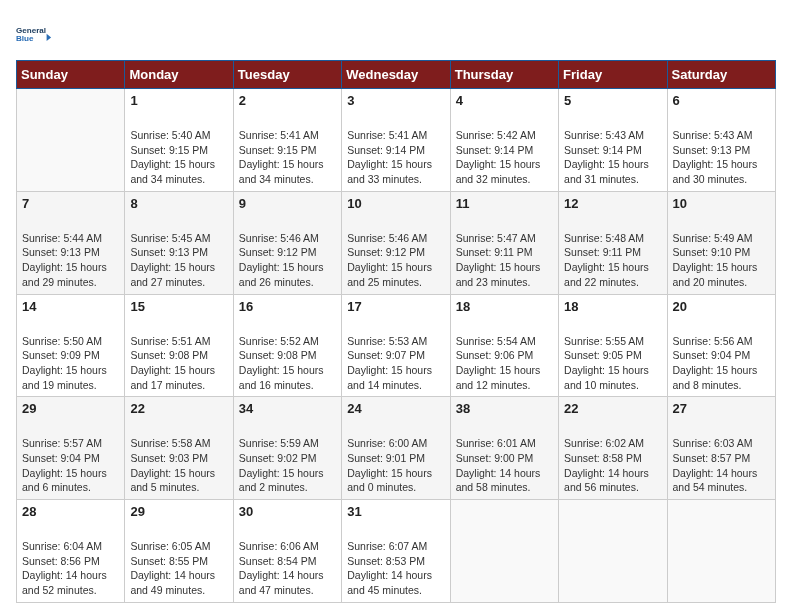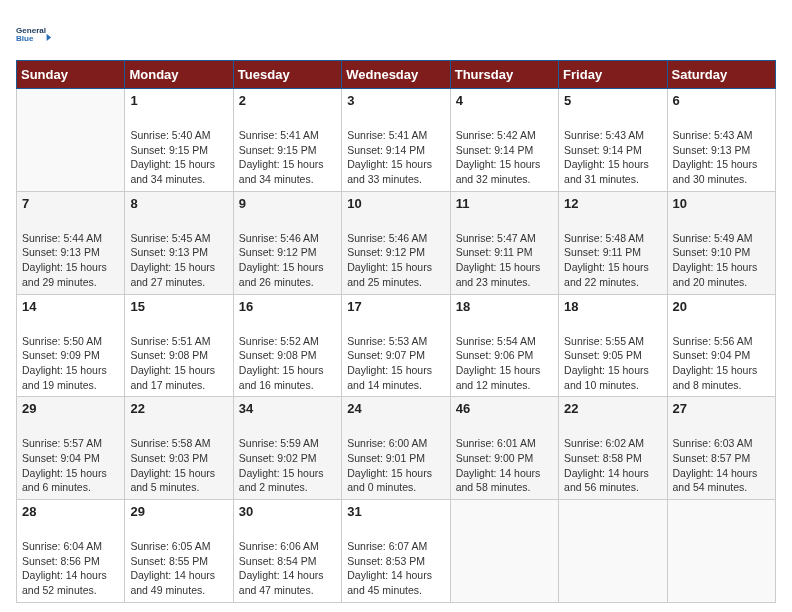--- a/index.html
+++ b/index.html
@@ -261,21 +261,21 @@
           Sunrise: 5:59 AM<br>Sunset: 9:02 PM<br>Daylight: 15 hours and 2 minutes.
         </div>
         </td>
         <td>
           <span class="day-num">24</span>
         <div class="day-info">
           Sunrise: 6:00 AM<br>Sunset: 9:01 PM<br>Daylight: 15 hours and 0 minutes.
         </div>
         </td>
         <td>
-          <span class="day-num">46</span>
+          <span class="day-num">38</span>
         <div class="day-info">
           Sunrise: 6:01 AM<br>Sunset: 9:00 PM<br>Daylight: 14 hours and 58 minutes.
         </div>
         </td>
         <td>
           <span class="day-num">22</span>
         <div class="day-info">
           Sunrise: 6:02 AM<br>Sunset: 8:58 PM<br>Daylight: 14 hours and 56 minutes.
         </div>
         </td>

